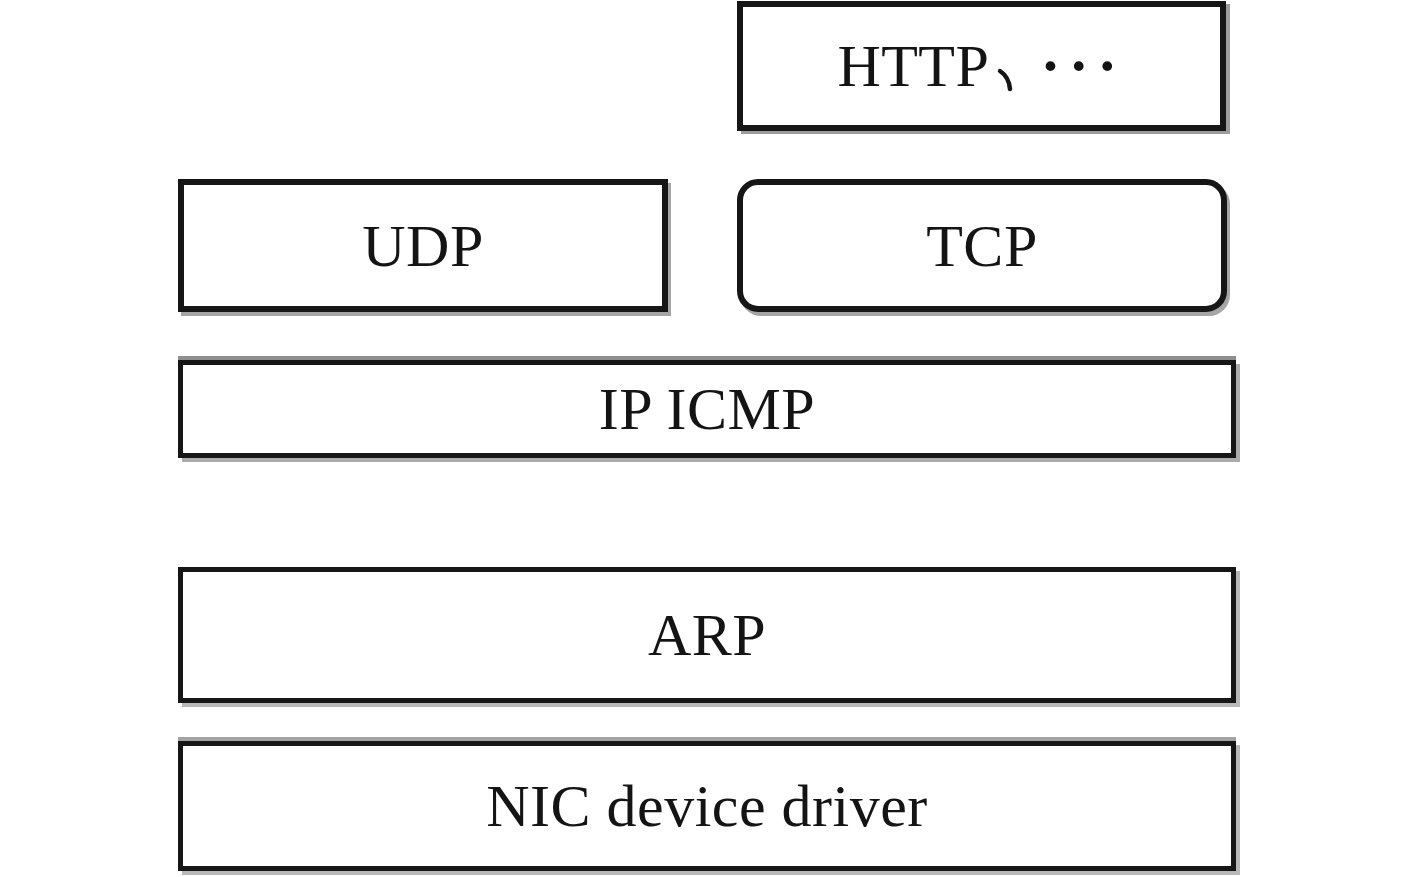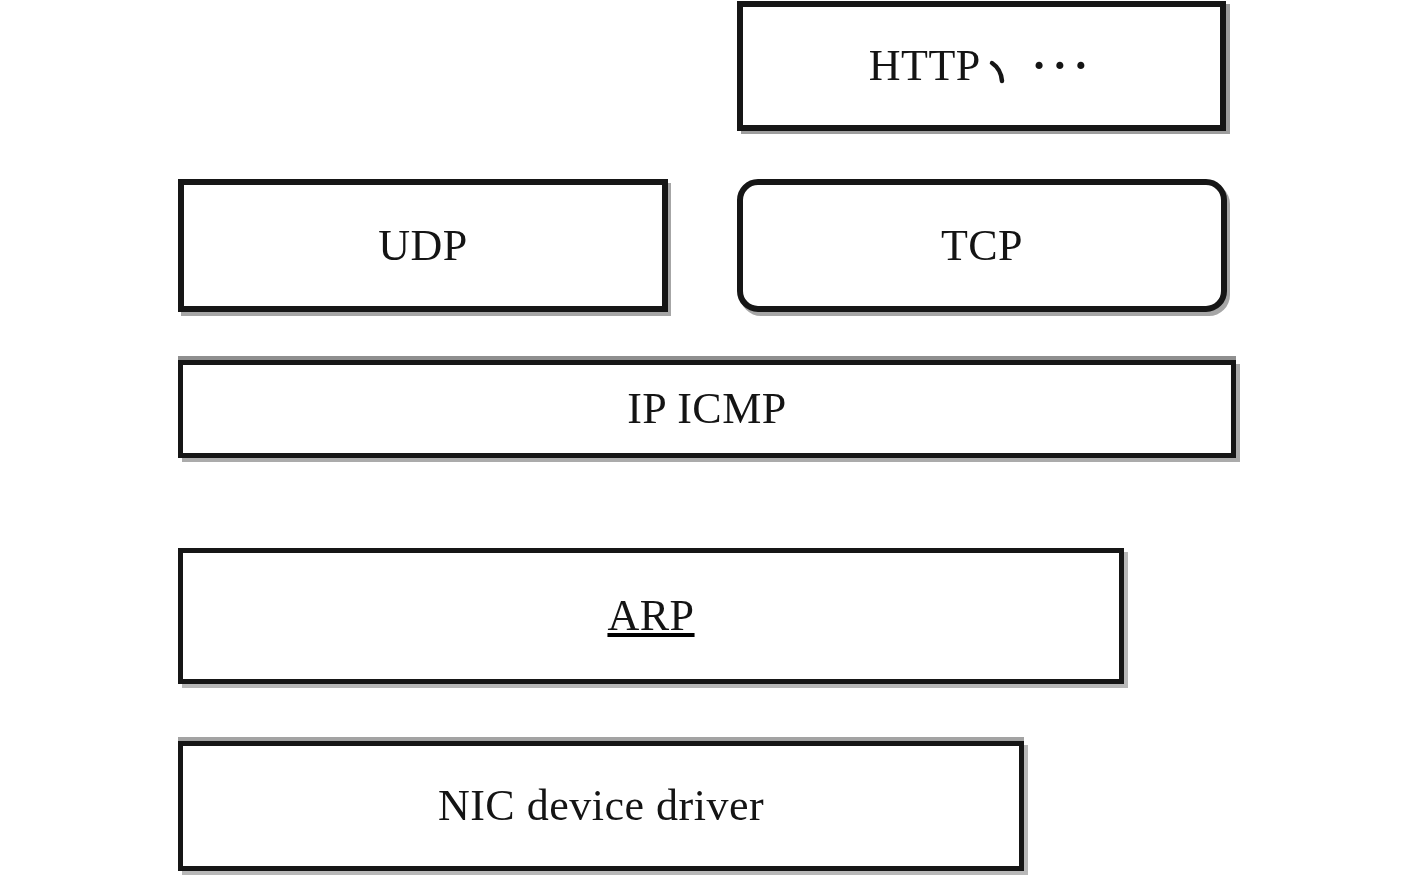--- a/index.html
+++ b/index.html
@@ -21,24 +21,24 @@
     background: #ffffff;
     border: 6px solid #161616;
     display: flex;
     align-items: center;
     justify-content: center;
   }
   .box-http  { left: 737px; top: 1px;   width: 489px;  height: 130px; box-shadow: 4px 3px 0 #9d9d9d; }
   .box-udp   { left: 178px; top: 179px; width: 490px;  height: 133px; box-shadow: 3px 4px 0 #a6a6a6; }
   .box-tcp   { left: 737px; top: 179px; width: 490px;  height: 133px; box-shadow: 3px 4px 0 #a6a6a6; border-radius: 21px; }
   .box-ip    { left: 178px; top: 360px; width: 1058px; height: 98px; border-width: 5px; box-shadow: 4px 4px 0 #ababab, 0 -4px 0 #8f8f8f; }
-  .box-arp   { left: 178px; top: 548px; width: 946px; height: 136px; border-width: 5px; box-shadow: 4px 4px 0 #b8b8b8; text-decoration: underline; }
-  .box-nic   { left: 178px; top: 741px; width: 846px; height: 130px; border-width: 5px; box-shadow: 4px 4px 0 #b8b8b8, 0 -4px 0 #a3a3a3; align-items: center; }
+  .box-arp   { left: 178px; top: 567px; width: 1058px; height: 136px; border-width: 5px; box-shadow: 4px 4px 0 #b8b8b8; }
+  .box-nic   { left: 178px; top: 741px; width: 1058px; height: 130px; border-width: 5px; box-shadow: 4px 4px 0 #b8b8b8, 0 -4px 0 #a3a3a3; align-items: center; }
   .label {
-    font-size: 44px;
+    font-size: 60px;
     line-height: 1;
     color: #141414;
     white-space: nowrap;
     letter-spacing: 0.5px;
     display: inline-flex;
     align-items: baseline;
   }
   .cjk-comma {
     display: inline-block;
     width: 24px;

